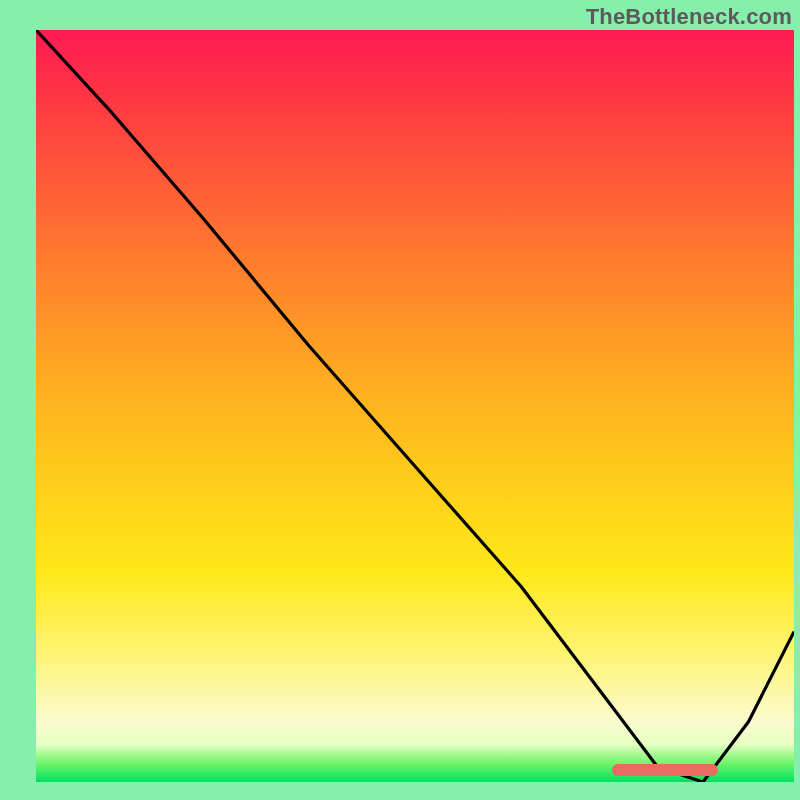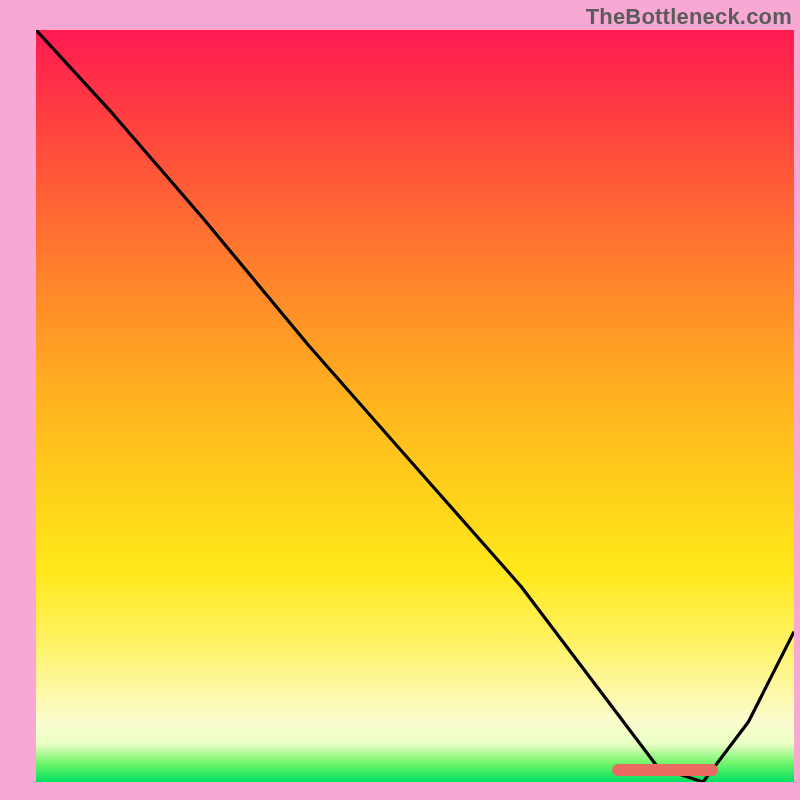--- a/index.html
+++ b/index.html
@@ -8,21 +8,21 @@
     width: 800px;
     height: 800px;
     background: #000;
     font-family: Arial, Helvetica, sans-serif;
     overflow: hidden;
   }
   .frame {
     position: relative;
     width: 800px;
     height: 800px;
-    background: #f9a8d4;
+    background: #86efac;
   }
   .watermark {
     position: absolute;
     top: 4px;
     right: 8px;
     color: #5b5b5b;
     font-size: 22px;
     font-weight: 600;
     letter-spacing: 0.2px;
     user-select: none;

